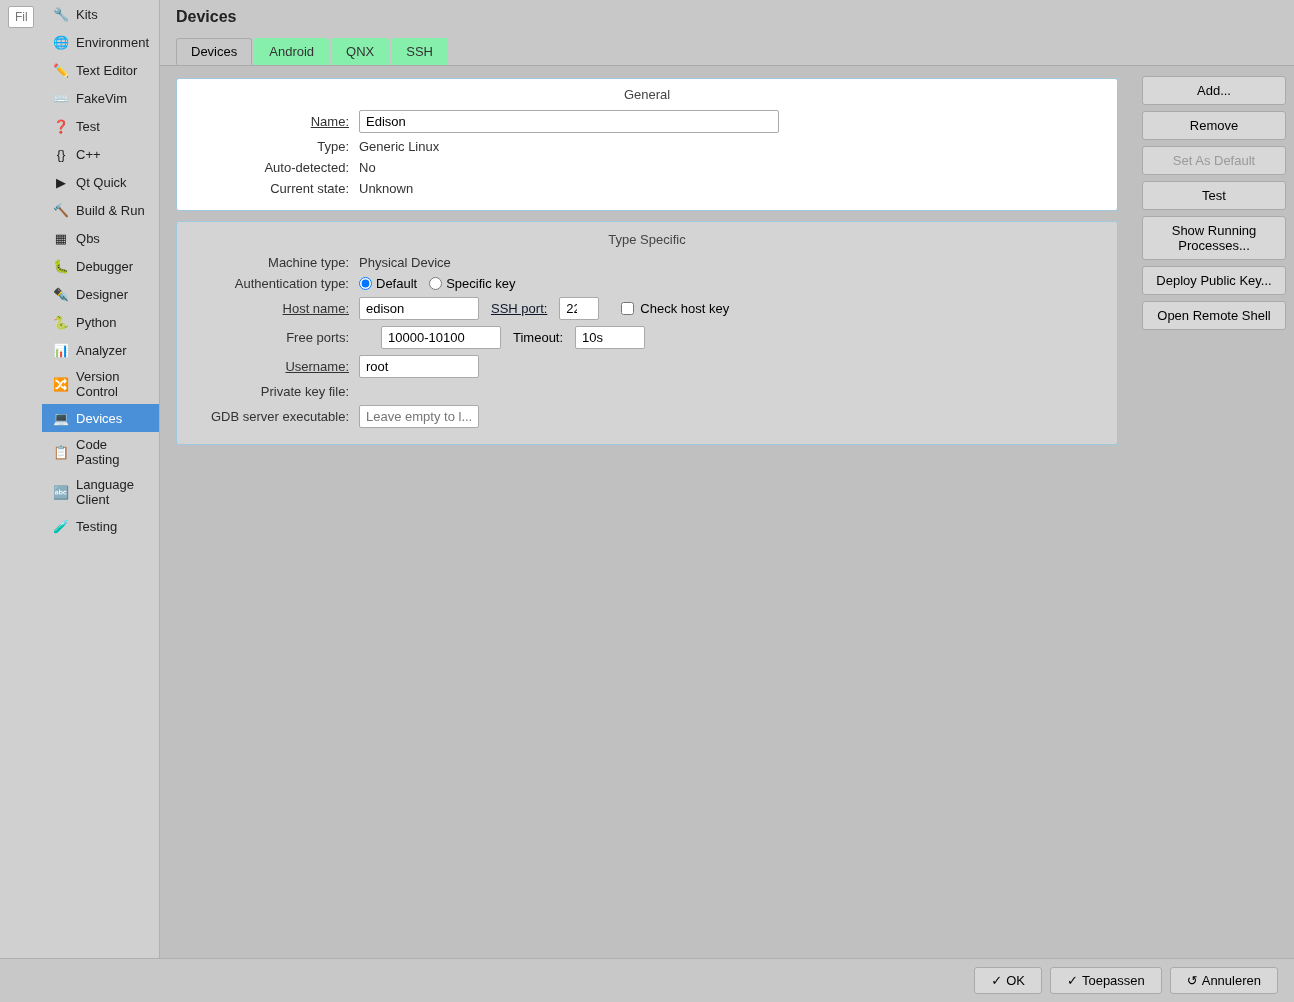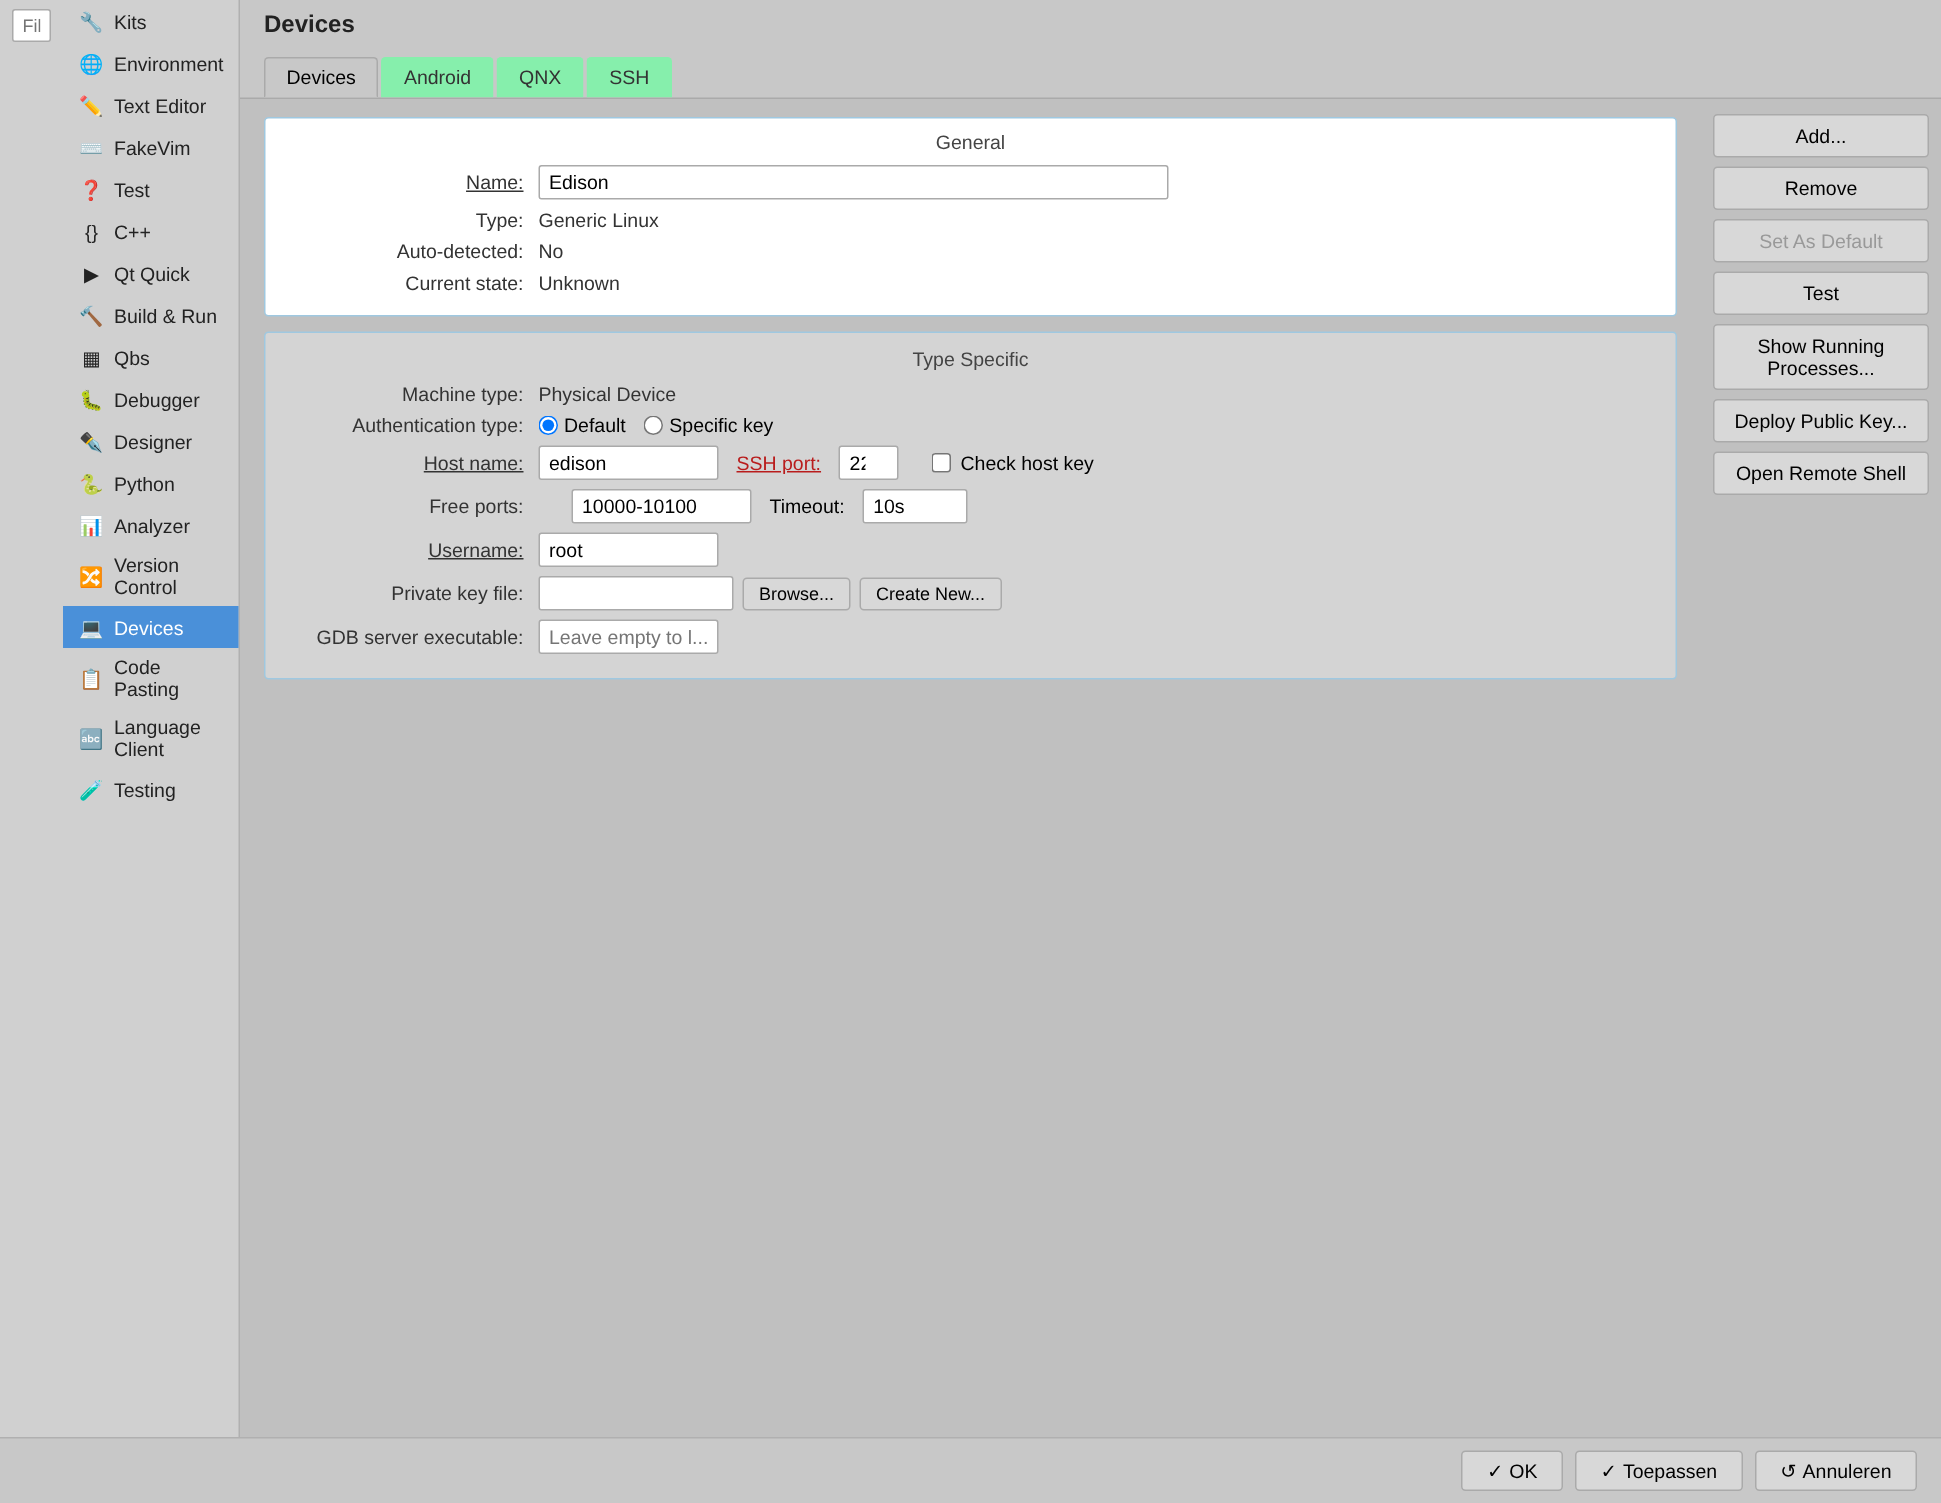--- a/index.html
+++ b/index.html
@@ -214,21 +214,21 @@
 
     
     .ssh-row {
       display: flex;
       align-items: center;
       gap: 12px;
     }
 
     .ssh-label {
       font-size: 13px;
-      color: #b91c1c;
+      color: #0f172a;
       text-decoration: underline;
     }
 
     .ssh-port-input {
       width: 40px;
       padding: 3px 6px;
       border: 1px solid #aaa;
       background: white;
       font-size: 13px;
       border-radius: 2px;
@@ -503,25 +503,20 @@
             </div>
           </div>
 
           <div class="form-row">
             <div class="form-label underlined">Username:</div>
             <input class="form-input" style="width: 110px;" type="text" value="root">
           </div>
 
           <div class="form-row">
             <div class="form-label">Private key file:</div>
-            <div class="private-key-row">
-              <input class="private-key-input" type="text" style="">
-              <button class="btn-small">Browse...</button>
-              <button class="btn-small">Create New...</button>
-            </div>
           </div>
 
           <div class="form-row">
             <div class="form-label">GDB server executable:</div>
             <input class="form-input" style="width: 110px;" type="text" placeholder="Leave empty to l...">
           </div>
         </div>
 
       </div>
 

